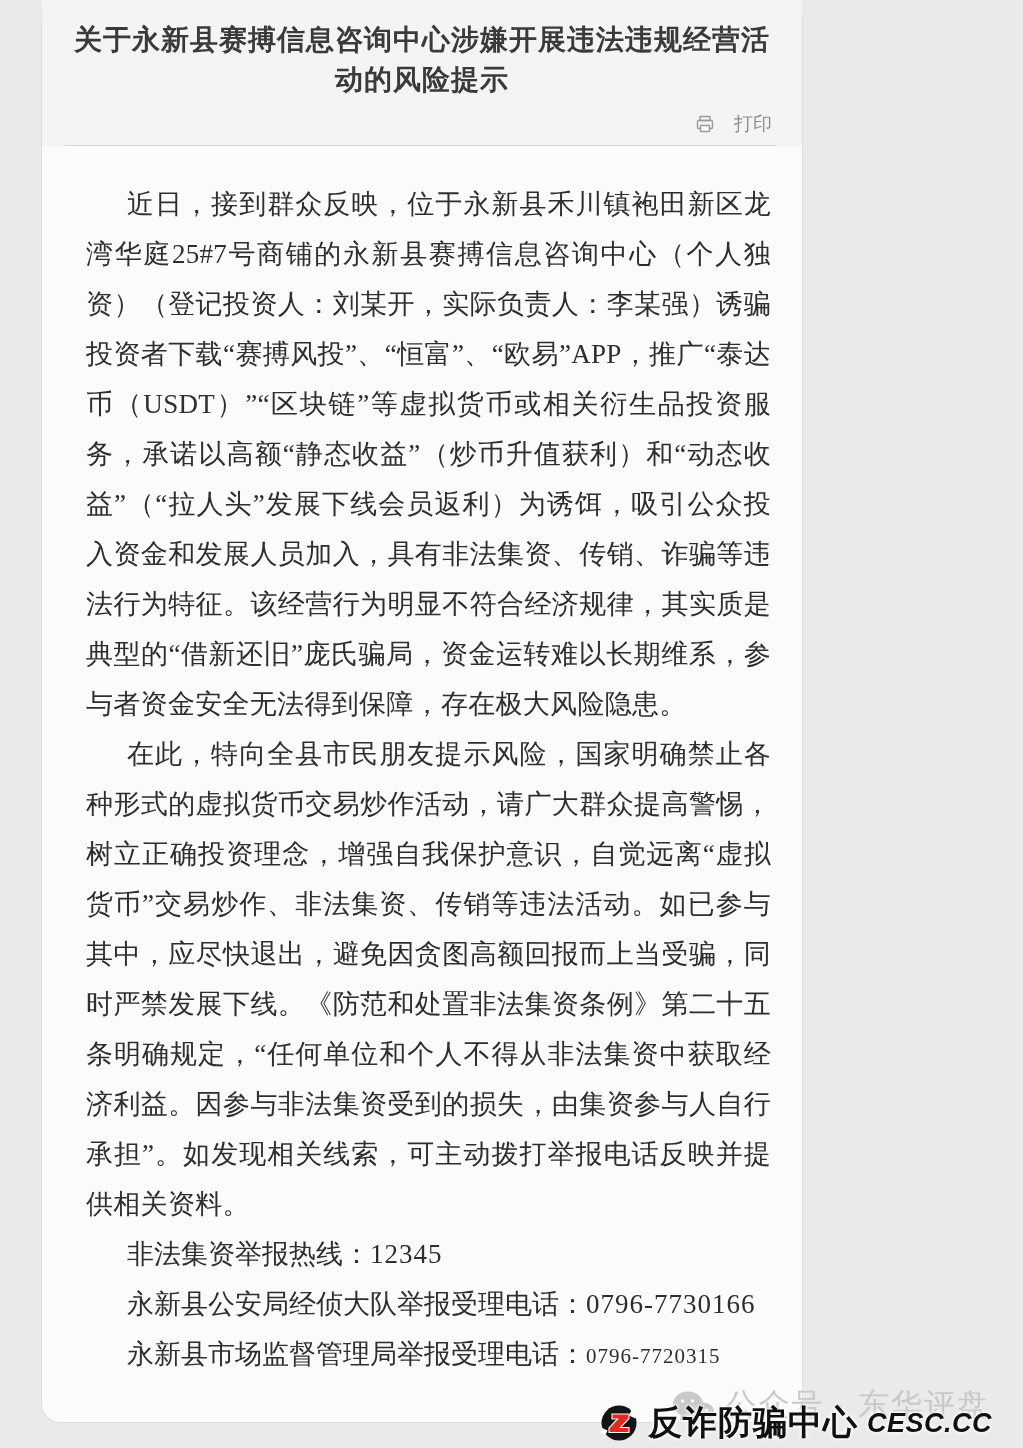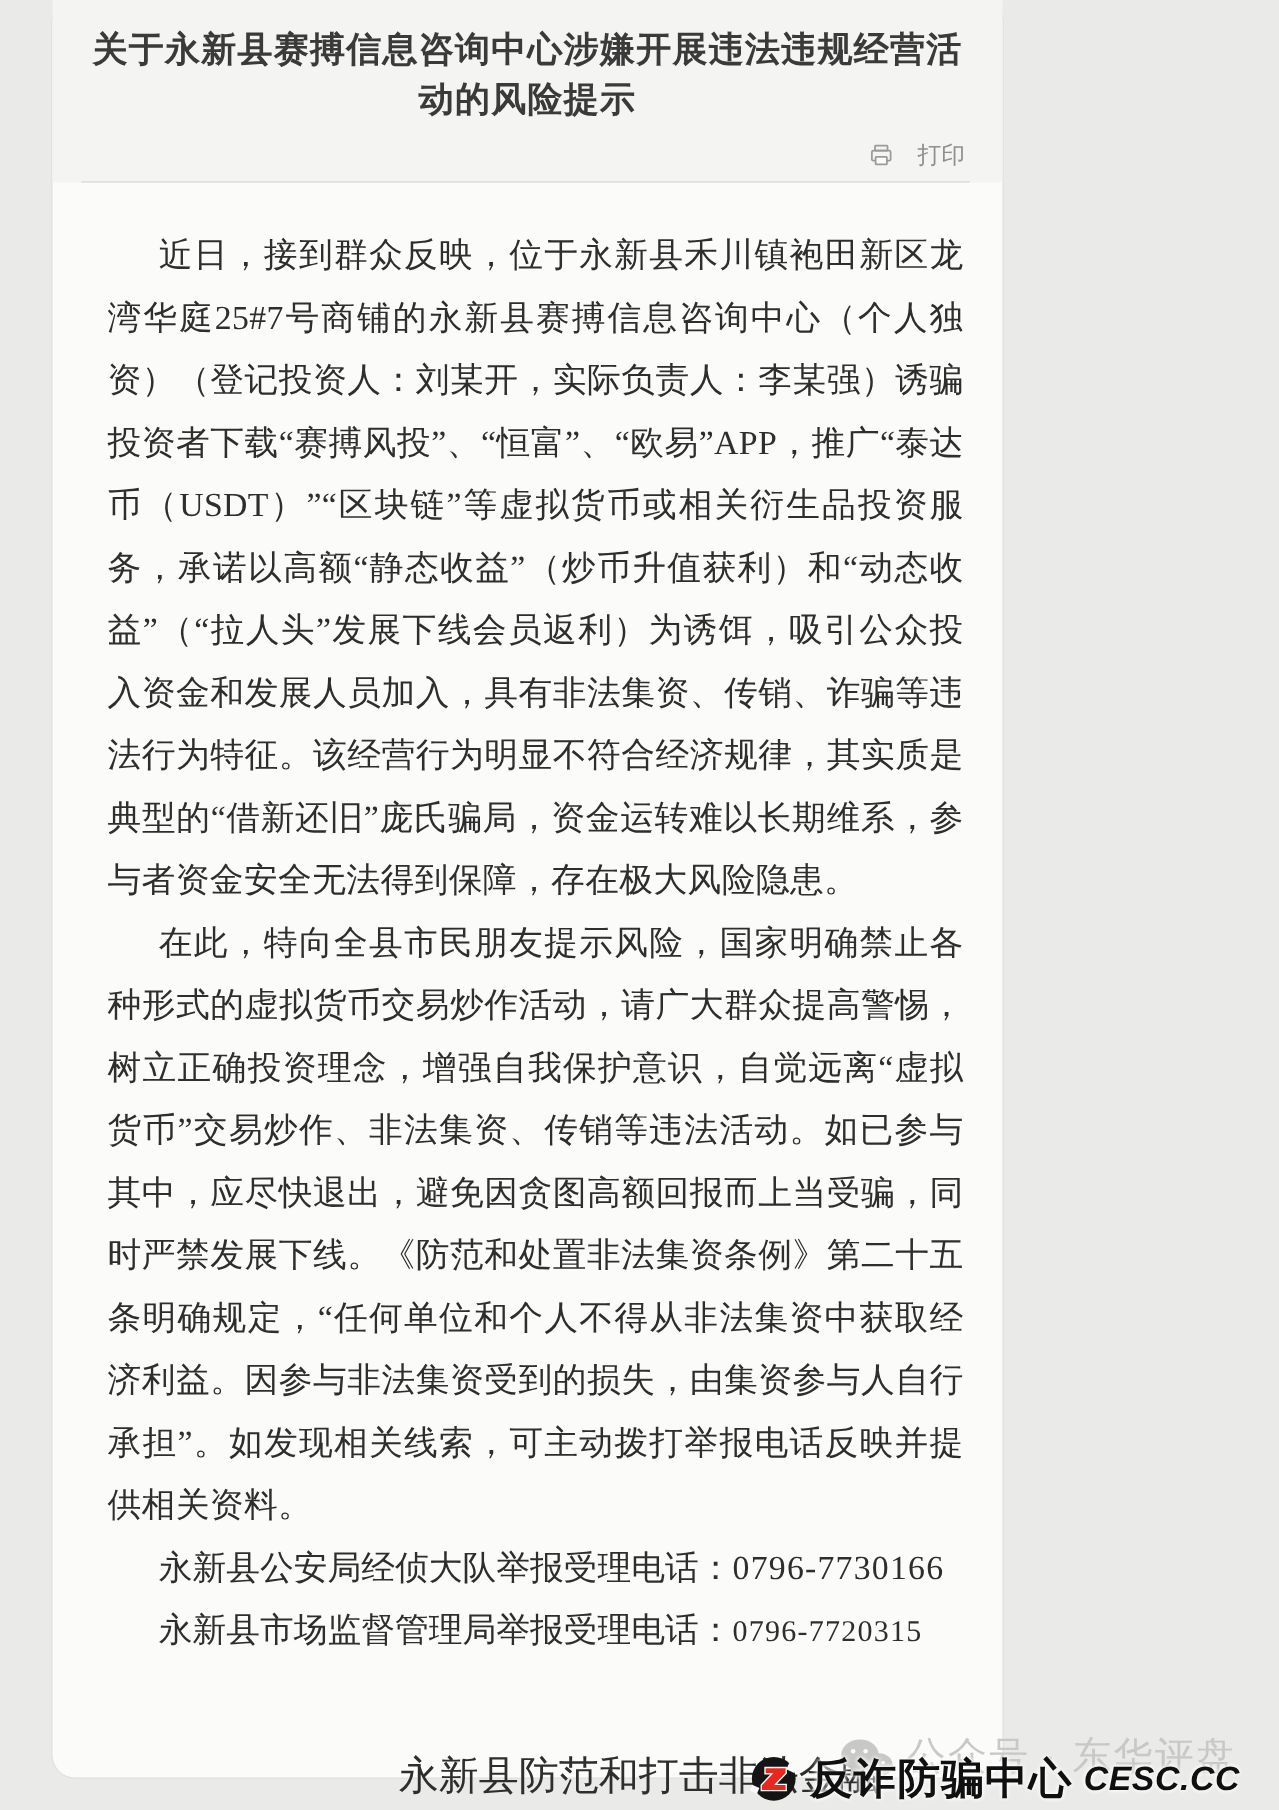--- a/index.html
+++ b/index.html
@@ -15,21 +15,21 @@
   .print-row{display:flex;justify-content:flex-end;align-items:center;gap:19px;
              margin:10px 30px 0 0;height:28px;cursor:pointer;}
   .print-label{font-family:"Liberation Sans","DejaVu Sans",sans-serif;font-size:19px;color:#8f8f8f;}
   .divider{border-bottom:1px solid #d8d8d6;margin:7px 26px 0 23px;}
   
   .article{padding:33px 31px 0 44px;color:#2e2e2e;}
   .para{font-size:27px;line-height:50px;text-align:justify;text-indent:41px;
         margin:0;letter-spacing:0.3px;}
   .hotline{font-size:27px;line-height:50px;padding-left:41px;white-space:nowrap;}
   .hotline .num{font-family:"Liberation Serif","DejaVu Serif",serif;letter-spacing:1px;}
-  .hotline.small .num{font-size:24px;}
+  .hotline.small .num{font-size:21px;}
   
   .signature{width:400px;margin:64px 60px 0 auto;text-align:center;
              font-size:32px;line-height:50px;color:#2e2e2e;}
   
   .watermark{position:absolute;right:33px;bottom:22px;display:flex;align-items:flex-end;gap:10px;
              color:#c8c8c6;font-family:"Liberation Sans","DejaVu Sans",sans-serif;
              font-size:31px;letter-spacing:2px;z-index:1;}
   .brand{position:absolute;right:31px;bottom:2px;display:flex;align-items:center;gap:9px;
          z-index:2;}
   .brand-name{font-family:"Liberation Sans","DejaVu Sans",sans-serif;font-weight:900;
@@ -57,20 +57,23 @@
         </span>
         <span class="print-label">打印</span>
       </div>
       <div class="divider"></div>
     </div>
 
     <div class="article">
       <p class="para">近日，接到群众反映，位于永新县禾川镇袍田新区龙湾华庭25#7号商铺的永新县赛搏信息咨询中心（个人独资）（登记投资人：刘某开，实际负责人：李某强）诱骗投资者下载“赛搏风投”、“恒富”、“欧易”APP，推广“泰达币（USDT）”“区块链”等虚拟货币或相关衍生品投资服务，承诺以高额“静态收益”（炒币升值获利）和“动态收益”（“拉人头”发展下线会员返利）为诱饵，吸引公众投入资金和发展人员加入，具有非法集资、传销、诈骗等违法行为特征。该经营行为明显不符合经济规律，其实质是典型的“借新还旧”庞氏骗局，资金运转难以长期维系，参与者资金安全无法得到保障，存在极大风险隐患。</p>
       <p class="para">在此，特向全县市民朋友提示风险，国家明确禁止各种形式的虚拟货币交易炒作活动，请广大群众提高警惕，树立正确投资理念，增强自我保护意识，自觉远离“虚拟货币”交易炒作、非法集资、传销等违法活动。如已参与其中，应尽快退出，避免因贪图高额回报而上当受骗，同时严禁发展下线。《防范和处置非法集资条例》第二十五条明确规定，“任何单位和个人不得从非法集资中获取经济利益。因参与非法集资受到的损失，由集资参与人自行承担”。如发现相关线索，可主动拨打举报电话反映并提供相关资料。</p>
 
+      <div class="hotline">
+        <span>非法集资举报热线：</span><span class="num">12345</span>
+      </div>
       <div class="hotline">
         <span>永新县公安局经侦大队举报受理电话：</span><span class="num">0796-7730166</span>
       </div>
       <div class="hotline small">
         <span>永新县市场监督管理局举报受理电话：</span><span class="num">0796-7720315</span>
       </div>
 
       <div class="signature">
         <div>永新县防范和打击非法金融活动</div>
         <div>2025年9月10日</div>

